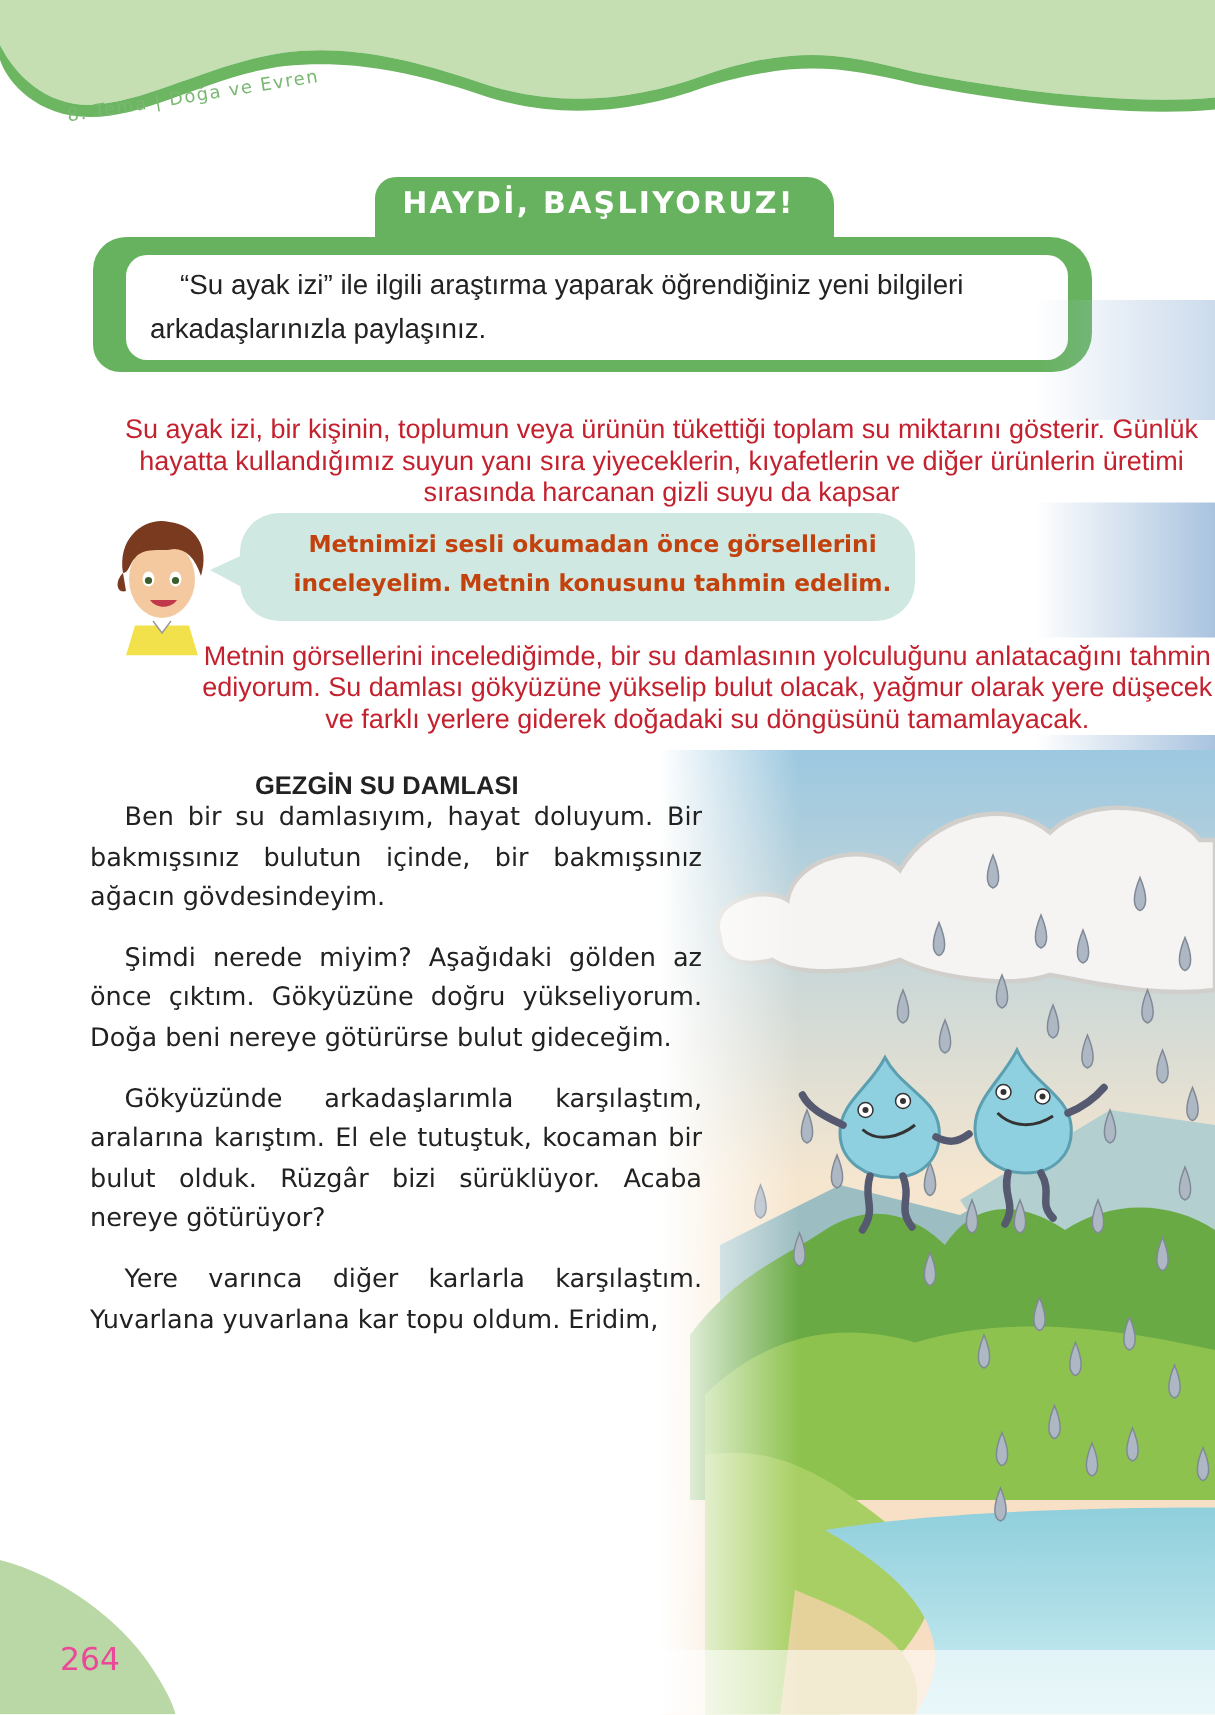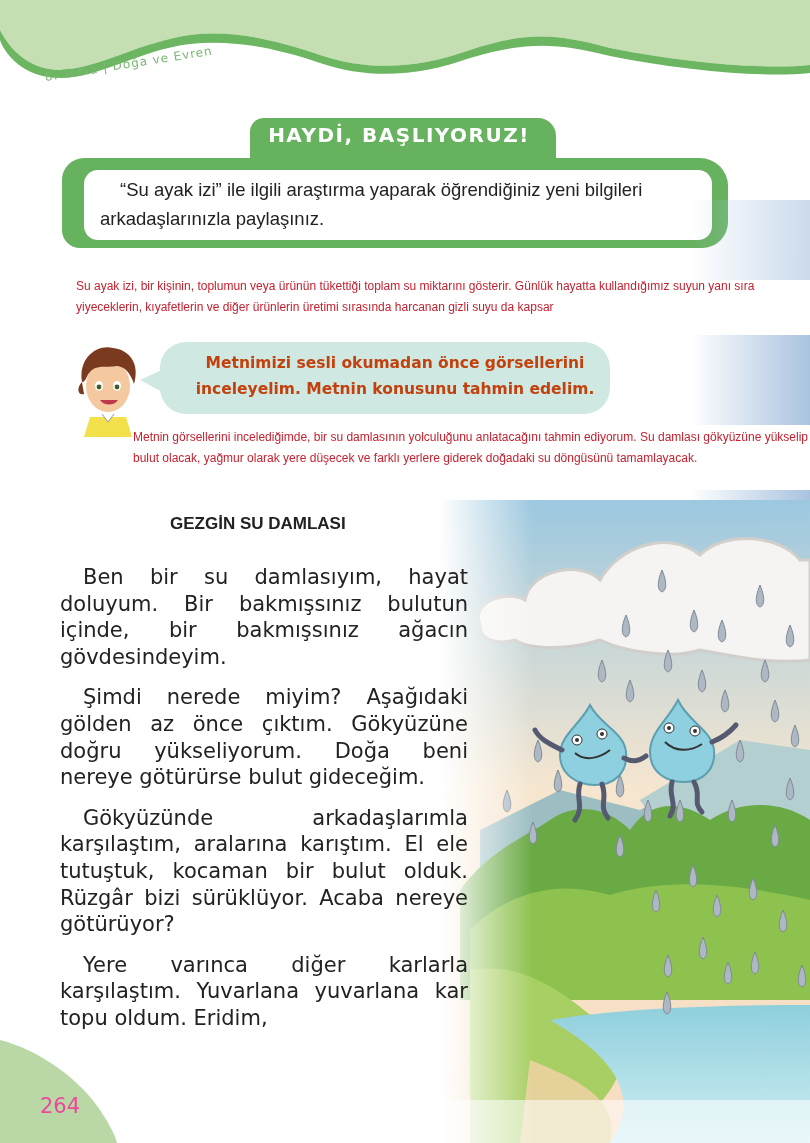--- a/index.html
+++ b/index.html
@@ -11,39 +11,39 @@
   #page-number { left:40px; top:1094px; font-size:21px; color:#ec4899; font-family:"DejaVu Sans", sans-serif; }
 
   
   #haydi-tab { left:250px; top:118px; width:306px; height:46px; background:#66b25e; border-radius:14px 18px 0 0; }
   #haydi-title { left:250px; top:123px; width:298px; text-align:center; color:#fff; font-weight:bold; font-size:20px; letter-spacing:1.5px; font-family:"DejaVu Sans", sans-serif; }
   #haydi-frame { left:62px; top:158px; width:666px; height:90px; background:#66b25e; border-radius:22px 28px 26px 18px; }
   #haydi-inner { left:84px; top:170px; width:628px; height:70px; background:#fff; border-radius:14px; }
   #haydi-text { left:100px; top:175px; width:610px; font-size:18.5px; line-height:29px; color:#222; text-indent:20px; font-family:"Liberation Sans", sans-serif; }
 
   
-  .red { color:#c4212f; font-family:"Liberation Sans", sans-serif; font-size:12px; line-height:21px; }
+  .red { color:#c4212f; font-family:"Liberation Sans", sans-serif; font-size:18px; line-height:21px;text-align:center; }
   #answer1 { left:76px; top:276px; width:730px; }
   #answer2 { left:133px; top:427px; width:677px; }
 
   
   .side-grad { right:0; width:120px; background:linear-gradient(90deg, rgba(255,255,255,0), #a9c3df); }
   #grad1 { top:200px; height:80px; opacity:.6; }
   #grad2 { top:335px; height:90px; }
   #grad3 { top:490px; height:30px; }
 
   
   #kid { left:68px; top:342px; width:80px; height:95px; }
   #bubble { left:160px; top:342px; width:450px; height:72px; background:#cfe8e2; border-radius:26px; }
   #bubble-tail { left:140px; top:368px; width:0; height:0; border-top:12px solid transparent; border-bottom:14px solid transparent; border-right:26px solid #cfe8e2; }
   #bubble-text { left:190px; top:350px; width:410px; font-size:15.5px; line-height:26px; font-weight:bold; color:#c2410c; text-align:center; font-family:"DejaVu Sans", sans-serif; }
 
   
   #story-title { left:170px; top:514px; font-size:17px; font-weight:bold; color:#222; font-family:"Liberation Sans", sans-serif; }
-  #story { left:60px; top:564px; width:408px; font-family:"DejaVu Sans", sans-serif; font-size:21px; line-height:26.6px; color:#222; }
+  #story { left:60px; top:532px; width:408px; font-family:"DejaVu Sans", sans-serif; font-size:17px; line-height:26.6px; color:#222; }
   #story p { margin:0 0 14px 0; text-indent:23px; text-align:justify; }
 
   
   #illustration { left:440px; top:500px; width:370px; height:643px; }
 </style>
 </head>
 <body>
 
 <svg id="top-wave" class="abs" viewBox="0 0 810 90" preserveAspectRatio="none">
   <path d="M0,0 H810 V65 C760,70 680,62 610,48 C560,35 530,30 470,50 C420,68 370,72 320,55 C270,38 230,30 190,35 C140,42 100,68 60,70 C30,70 10,50 0,30 Z" fill="#c5dfb2"></path>

